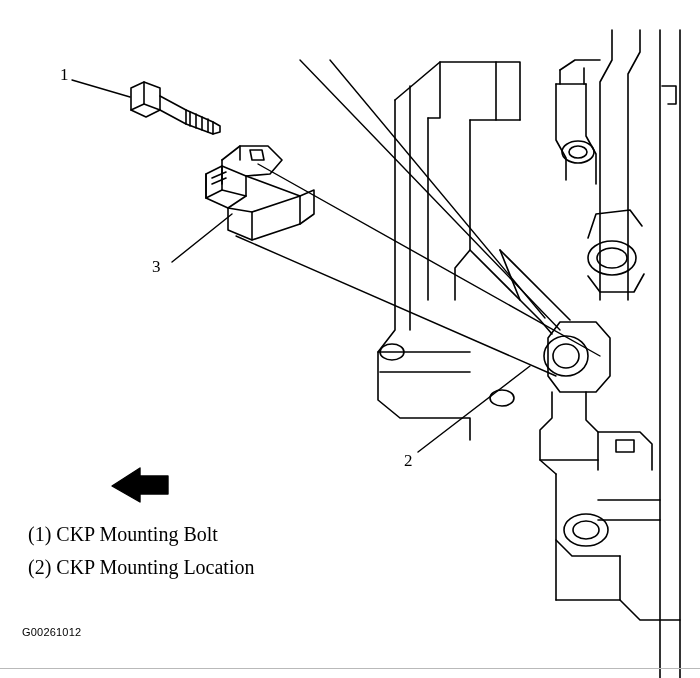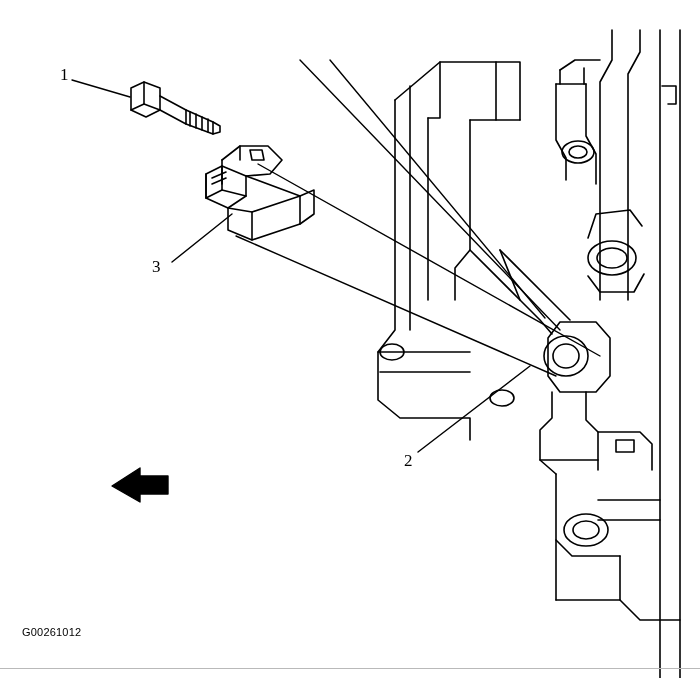--- a/index.html
+++ b/index.html
@@ -178,18 +178,20 @@
         <path d="M112 486 L140 468 L140 476 L168 476 L168 494 L140 494 L140 502 Z"></path>
       </g>
     </g>
 
     <text class="callout-label" x="60" y="80">1</text>
     <text class="callout-label" x="152" y="272">3</text>
     <text class="callout-label" x="404" y="466">2</text>
   </svg>
 
   <div class="legend">
+    <div class="legend-item">(1) CKP Mounting Bolt</div>
+    <div class="legend-item">(2) CKP Mounting Location</div>
   </div>
 
   <div class="figure-code">G00261012</div>
 
   <div class="bottom-rule"></div>
 </div>
 
 </body></html>

